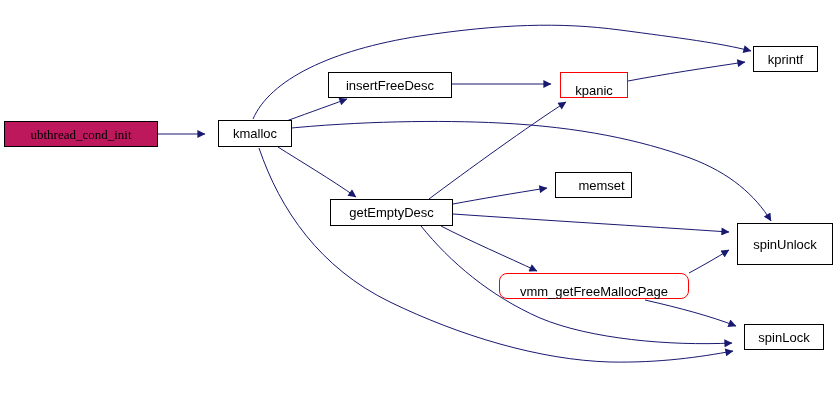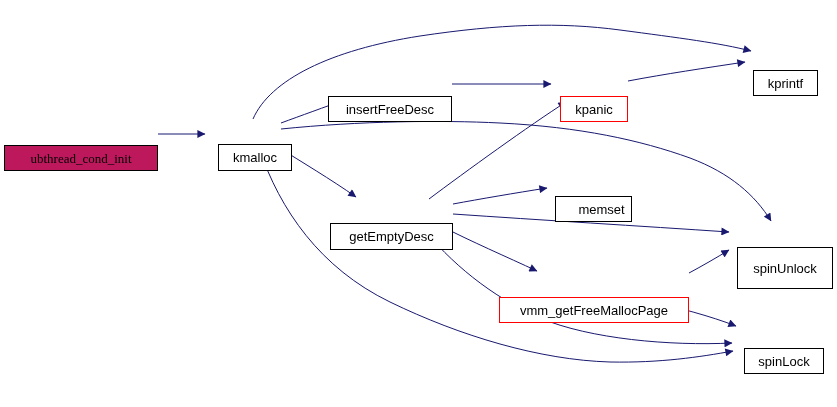--- a/index.html
+++ b/index.html
@@ -28,33 +28,32 @@
     border: 1px solid #000000;
     background: #ffffff;
     color: #000000;
     font-size: 13px;
     line-height: 1;
     display: flex;
     align-items: center;
     justify-content: center;
     white-space: nowrap;
     cursor: default;
-    margin-top: 24px;
   }
   .node.root { background: #be185d; font-family: Liberation Serif, serif; }
-  .node.alert { border-color: #ff0000; }
+  .node.alert { border-color: #ff0000; align-items: flex-end; }
   .n-ubthread  { left: 4px;   top: 121px; width: 154px; height: 26px; }
   .n-kmalloc   { left: 218px; top: 120px; width: 74px;  height: 27px; }
   .n-insert    { left: 328px; top: 72px;  width: 124px; height: 26px; }
   .n-kpanic    { left: 560px; top: 72px;  width: 68px;  height: 26px; }
   .n-kprintf   { left: 753px; top: 46px;  width: 65px;  height: 26px; }
   .n-getempty  { left: 330px; top: 199px; width: 123px; height: 27px; }
   .n-memset    { left: 555px; top: 172px; width: 77px;  height: 26px; padding-left: 16px; }
   .n-spinunlock{ left: 737px; top: 223px; width: 96px;  height: 42px; }
-  .n-vmm       { left: 499px; top: 273px; width: 190px; height: 26px; }
+  .n-vmm       { left: 499px; top: 273px; width: 190px; height: 26px; border-radius: 8px; }
   .n-spinlock  { left: 744px; top: 324px; width: 80px;  height: 26px; text-align: center; }
 </style>
 </head>
 <body>
 
 <div class="canvas">
 
   <svg class="edges" viewBox="0 0 837 407">
     <defs>
       <marker id="arrow" viewBox="0 0 10 10" refX="9.5" refY="5" markerWidth="10" markerHeight="8" orient="auto">

